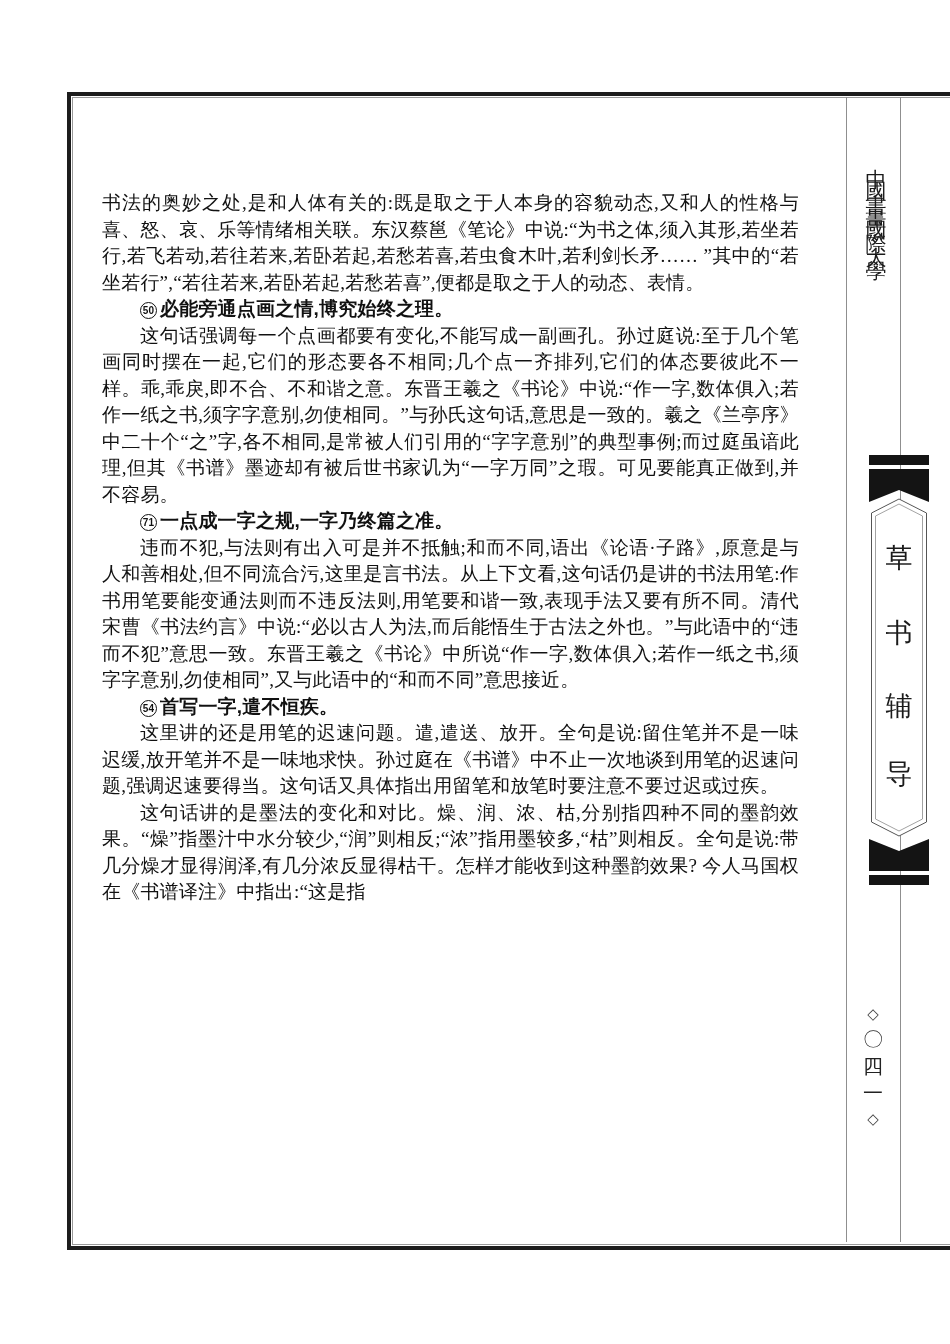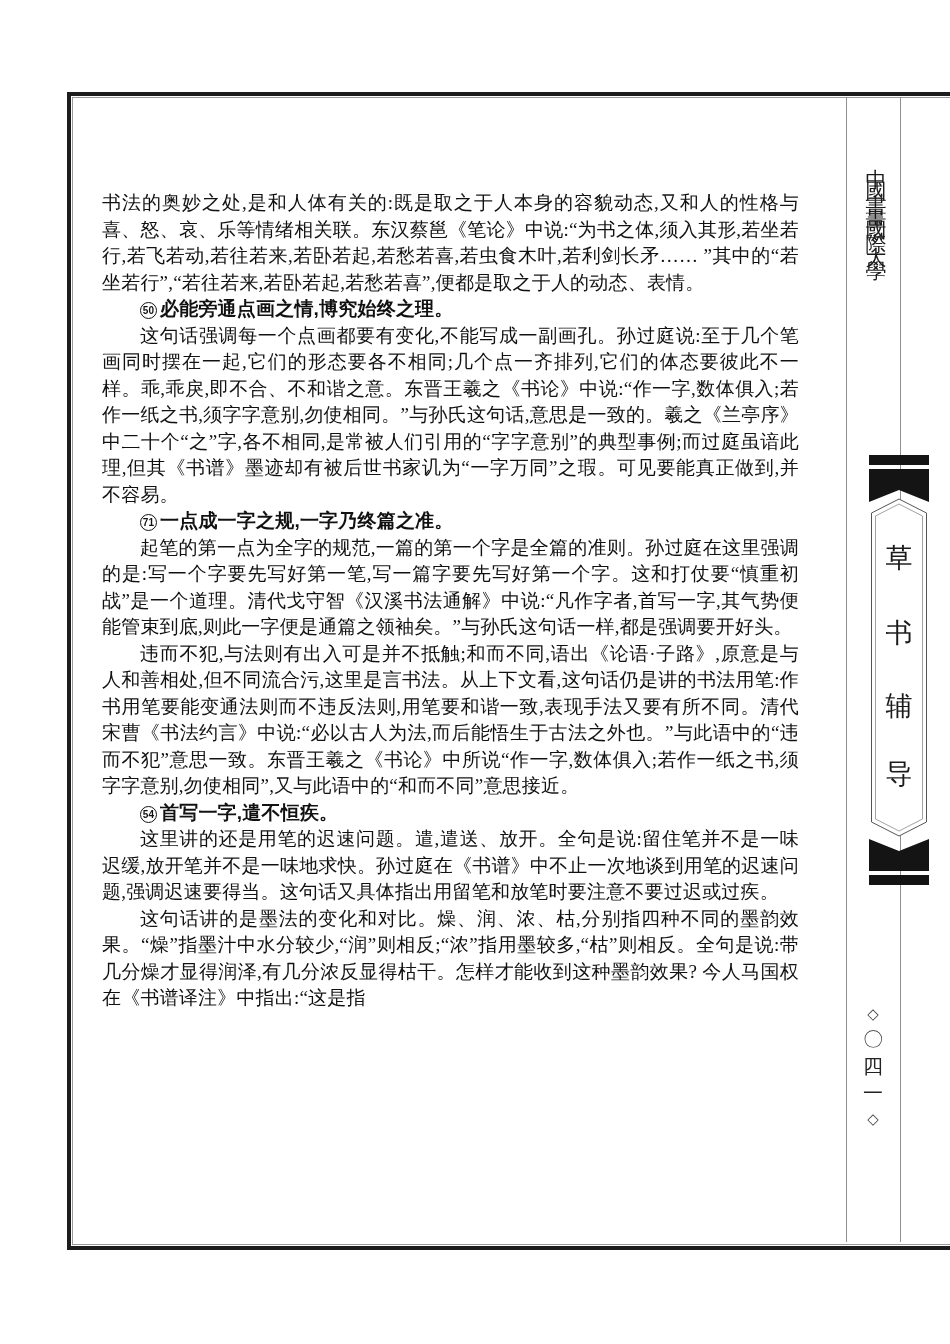--- a/index.html
+++ b/index.html
@@ -133,21 +133,20 @@
 <div class="vline l2"></div>
 
 <div class="main-text">
   <p class="intro-para">书法的奥妙之处,是和人体有关的:既是取之于人本身的容貌动态,又和人的性格与喜、怒、哀、乐等情绪相关联。东汉蔡邕《笔论》中说:“为书之体,须入其形,若坐若行,若飞若动,若往若来,若卧若起,若愁若喜,若虫食木叶,若利剑长矛…… ”其中的“若坐若行”,“若往若来,若卧若起,若愁若喜”,便都是取之于人的动态、表情。</p>
   <div id="sections">
   <p class="section-heading"><span class="circle-num">50</span><span class="heading-text">必能旁通点画之情,博究始终之理。</span></p>
 
   <p class="body-para section-body">这句话强调每一个点画都要有变化,不能写成一副画孔。孙过庭说:至于几个笔画同时摆在一起,它们的形态要各不相同;几个点一齐排列,它们的体态要彼此不一样。乖,乖戾,即不合、不和谐之意。东晋王羲之《书论》中说:“作一字,数体俱入;若作一纸之书,须字字意别,勿使相同。”与孙氏这句话,意思是一致的。羲之《兰亭序》中二十个“之”字,各不相同,是常被人们引用的“字字意别”的典型事例;而过庭虽谙此理,但其《书谱》墨迹却有被后世书家讥为“一字万同”之瑕。可见要能真正做到,并不容易。</p>
 
   <p class="section-heading"><span class="circle-num">71</span><span class="heading-text">一点成一字之规,一字乃终篇之准。</span></p>
-  <p class="body-para section-body">起笔的第一点为全字的规范,一篇的第一个字是全篇的准则。孙过庭在这里强调的是:写一个字要先写好第一笔,写一篇字要先写好第一个字。这和打仗要“慎重初战”是一个道理。清代戈守智《汉溪书法通解》中说:“凡作字者,首写一字,其气势便能管束到底,则此一字便是通篇之领袖矣。”与孙氏这句话一样,都是强调要开好头。</p>
 
   <p class="body-para section-body">违而不犯,与法则有出入可是并不抵触;和而不同,语出《论语·子路》,原意是与人和善相处,但不同流合污,这里是言书法。从上下文看,这句话仍是讲的书法用笔:作书用笔要能变通法则而不违反法则,用笔要和谐一致,表现手法又要有所不同。清代宋曹《书法约言》中说:“必以古人为法,而后能悟生于古法之外也。”与此语中的“违而不犯”意思一致。东晋王羲之《书论》中所说“作一字,数体俱入;若作一纸之书,须字字意别,勿使相同”,又与此语中的“和而不同”意思接近。</p>
 
   <p class="section-heading"><span class="circle-num">54</span><span class="heading-text">首写一字,遣不恒疾。</span></p>
   <p class="body-para section-body">这里讲的还是用笔的迟速问题。遣,遣送、放开。全句是说:留住笔并不是一味迟缓,放开笔并不是一味地求快。孙过庭在《书谱》中不止一次地谈到用笔的迟速问题,强调迟速要得当。这句话又具体指出用留笔和放笔时要注意不要过迟或过疾。</p>
 
   <p class="body-para section-body">这句话讲的是墨法的变化和对比。燥、润、浓、枯,分别指四种不同的墨韵效果。“燥”指墨汁中水分较少,“润”则相反;“浓”指用墨较多,“枯”则相反。全句是说:带几分燥才显得润泽,有几分浓反显得枯干。怎样才能收到这种墨韵效果? 今人马国权在《书谱译注》中指出:“这是指</p>
 </div>
 </div>
 

